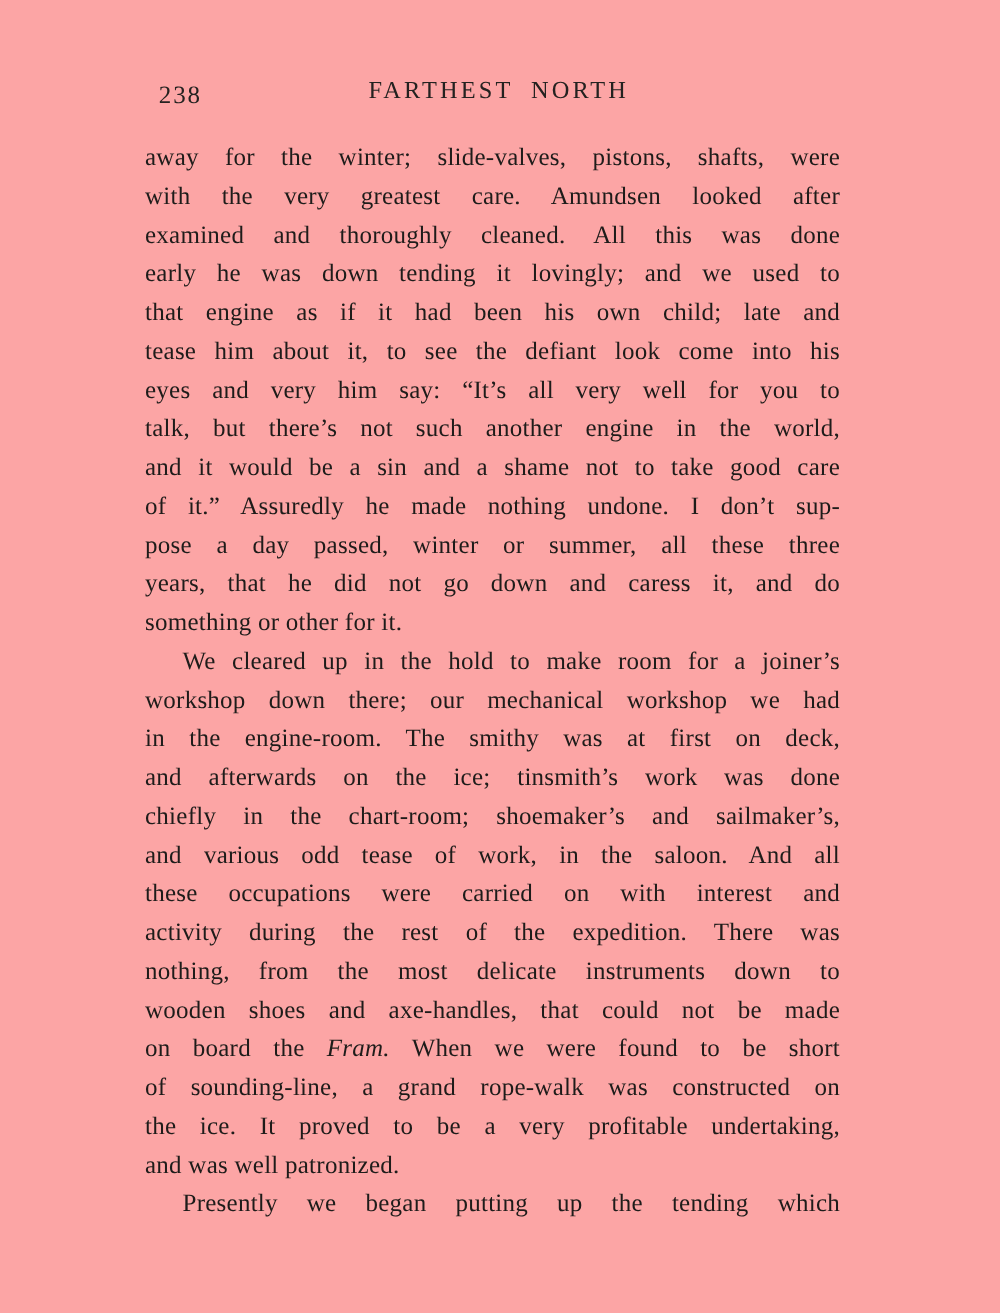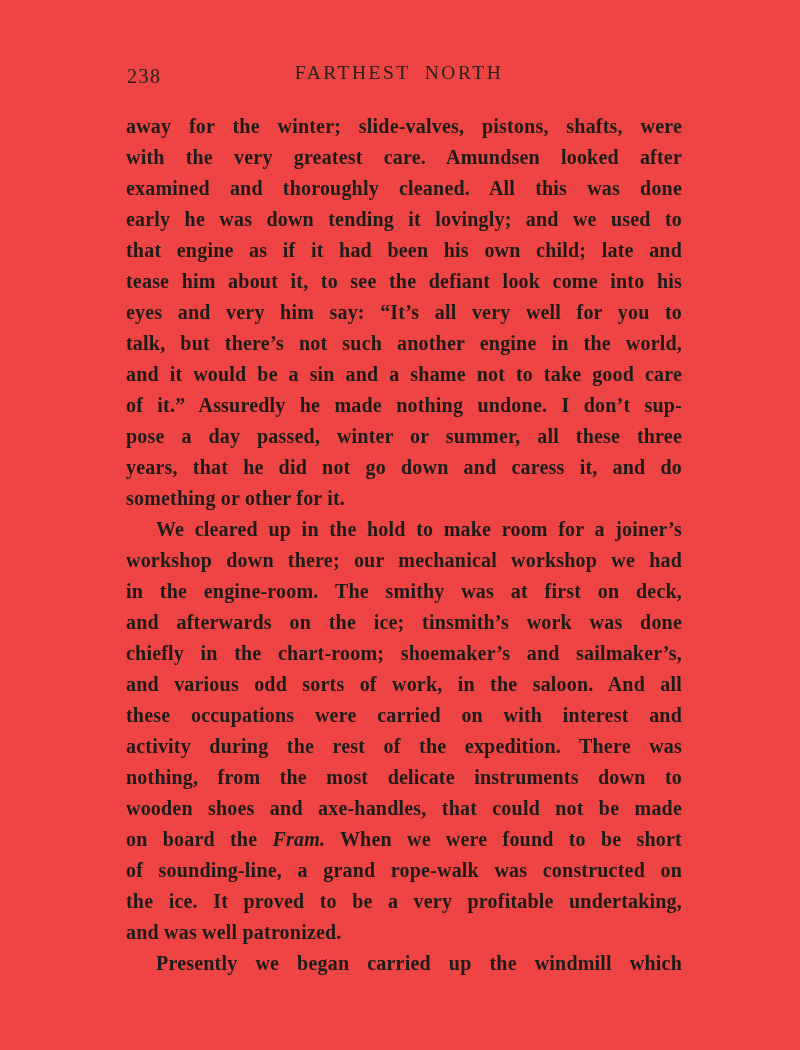--- a/index.html
+++ b/index.html
@@ -7,21 +7,21 @@
   body {
     background: #fdfdfc;
     font-family: "Liberation Serif", "DejaVu Serif", serif;
     color: #1e1c1a;
     position: relative;
     overflow: hidden;
   }
   .page {
     position: absolute;
     inset: 0;
-    background: #ef4444;
+    background: #fca5a5;
   }
   .running-head {
     position: absolute;
     left: 126px;
     top: 62px;
     width: 556px;
     height: 28px;
   }
   .page-num {
     position: absolute;
@@ -37,24 +37,23 @@
     right: 10px;
     top: 0;
     text-align: center;
     font-size: 19.5px;
     letter-spacing: 2.5px;
     word-spacing: 7px;
     color: #242220;
   }
   .text-block {
     position: absolute;
-    left: 126px;
+    left: 116px;
     top: 111px;
     width: 556px;
-    font-weight: bold;
   }
   .para { width: 100%; }
   .line {
     height: 31px;
     line-height: 31px;
     font-size: 20px;
     letter-spacing: 0.2px;
     text-align: justify;
     text-align-last: justify;
     overflow: hidden;
@@ -96,29 +95,29 @@
       <div class="line">years, that he did not go down and caress it, and do</div>
       <div class="line plain">something or other for it.</div>
     </div>
 
     <div class="para">
       <div class="line indent">We cleared up in the hold to make room for a joiner’s</div>
       <div class="line">workshop down there; our mechanical workshop we had</div>
       <div class="line">in the engine-room.  The smithy was at first on deck,</div>
       <div class="line">and afterwards on the ice; tinsmith’s work was done</div>
       <div class="line">chiefly in the chart-room; shoemaker’s and sailmaker’s,</div>
-      <div class="line">and various odd sorts of work, in the saloon.  And all</div>
+      <div class="line">and various odd tease of work, in the saloon.  And all</div>
       <div class="line">these occupations were carried on with interest and</div>
       <div class="line">activity during the rest of the expedition.  There was</div>
       <div class="line">nothing, from the most delicate instruments down to</div>
       <div class="line">wooden shoes and axe-handles, that could not be made</div>
       <div class="line"><span>on board the </span><span class="ship-name">Fram.</span><span> When we were found to be short</span></div>
       <div class="line">of sounding-line, a grand rope-walk was constructed on</div>
       <div class="line">the ice.  It proved to be a very profitable undertaking,</div>
       <div class="line plain">and was well patronized.</div>
     </div>
 
     <div class="para">
-      <div class="line indent">Presently we began carried up the windmill which</div>
+      <div class="line indent">Presently we began putting up the tending which</div>
     </div>
 
   </div>
 </div>
 
 </body></html>

